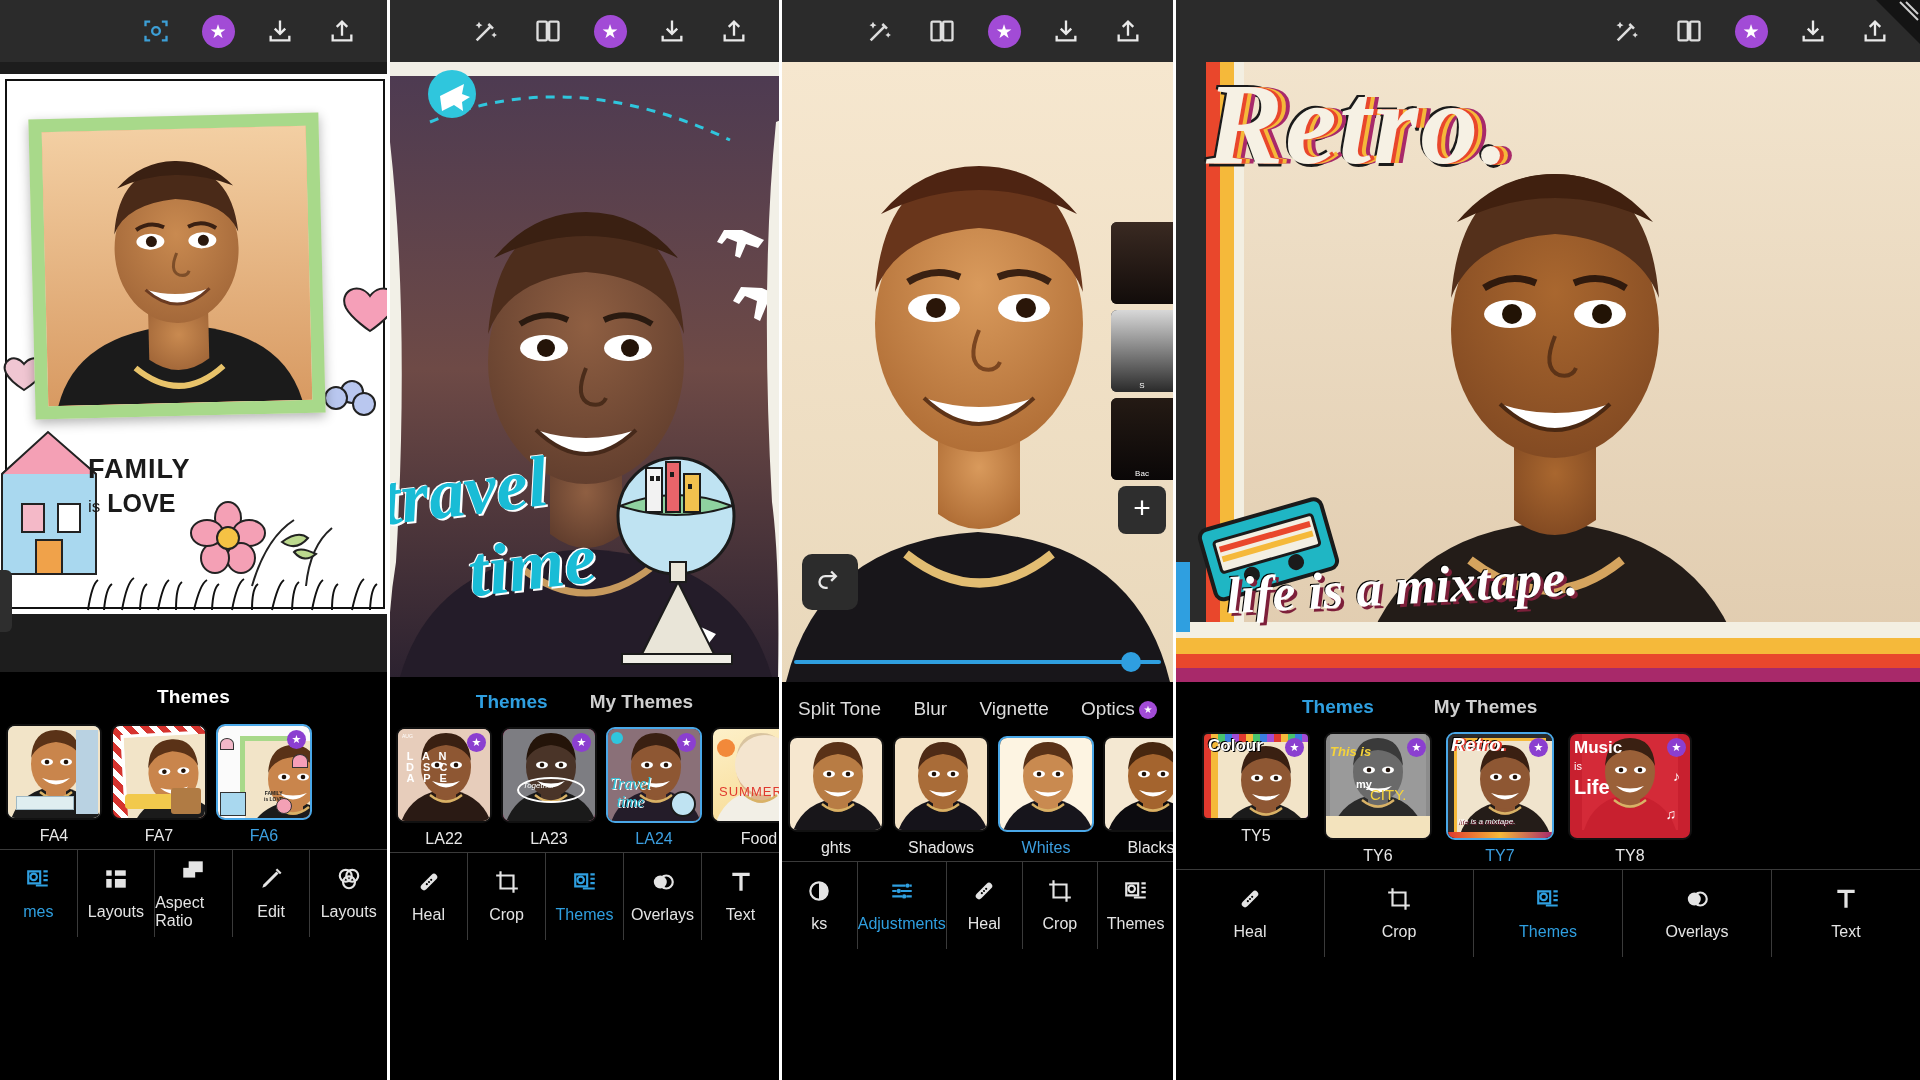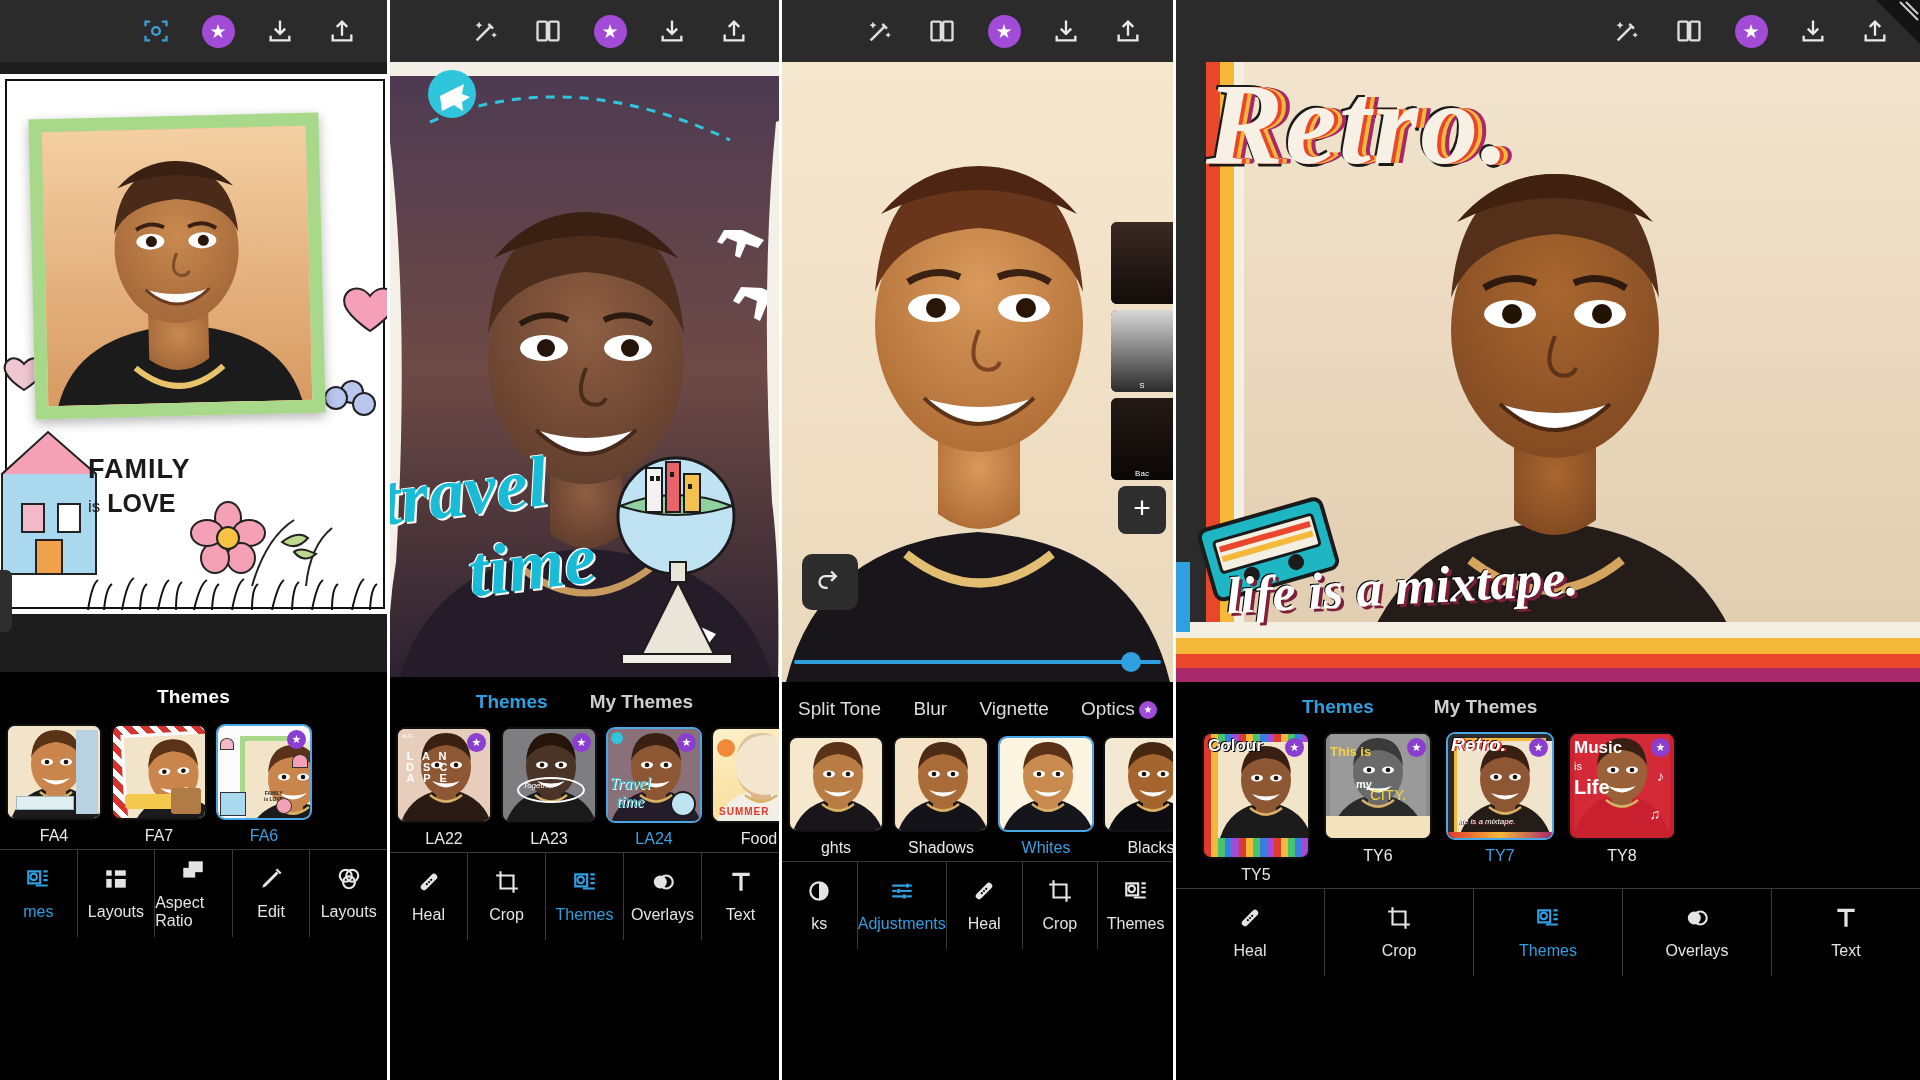--- a/index.html
+++ b/index.html
@@ -548,21 +548,21 @@
     <ellipse cx="48" cy="38" rx="25" ry="30" fill="#e0b68d"></ellipse>
     <path d="M23 32 q2-28 25-28 q23 0 25 28 q-6-14 -25-16 q-19 2 -25 16z" fill="#d9c4a0"></path>
     <ellipse cx="39" cy="36" rx="6" ry="3.4" fill="#fff"></ellipse>
     <ellipse cx="58" cy="36" rx="6" ry="3.4" fill="#fff"></ellipse>
     <circle cx="39" cy="36" r="2.3" fill="#1d1008"></circle>
                   <circle cx="58" cy="36" r="2.3" fill="#1d1008"></circle>
     <path d="M34 52 q14 13 28 0 q-14 5 -28 0z" fill="#fff"></path>
     <path d="M32 66 q16 13 32 0" fill="none" stroke="#d9b266" stroke-width="2.4"></path>
   </svg>
           <div style="position:absolute;left:4px;top:10px;width:18px;height:18px;border-radius:50%;background:#f2893a"></div>
-          <div style="position:absolute;left:6px;bottom:4px;color:#e0392e;font-weight:bold;font-size:10px;letter-spacing:1px">SUMMER</div>
+          <div style="position:absolute;left:6px;bottom:22px;color:#e0392e;font-weight:normal;font-size:13px;letter-spacing:1px">SUMMER</div>
         </div>
             </div>
             <div class="thumb-label">Food</div>
           </div>
         </div>
       <div class="navbar" id="p2-nav">
           <div class="nav-item">
             <span style="color: rgb(228, 228, 228);"><svg width="26" height="26" viewBox="0 0 24 24">
                 <rect x="2.5" y="9" width="19" height="6" rx="3" transform="rotate(-45 12 12)" fill="currentColor"></rect>
                 <circle cx="10" cy="14" r="1" fill="#000"></circle>
@@ -922,21 +922,21 @@
       <div style="position:absolute;left:0;top:500px;width:14px;height:70px;background:#2f9fe0"></div>
     </div>
 
     <div class="sheet" style="height:398px">
       <div class="tabrow" id="p4-tabs" style="justify-content:flex-start;padding-left:126px;gap:60px">
           <div class="tab active">Themes</div>
           <div class="tab">My Themes</div>
         </div>
       <div class="thumbstrip" id="p4-thumbs" style="padding-left:26px;gap:14px">
           <div class="thumb-cell">
-            <div class="thumb" style="width: 108px; height: 127px;">
+            <div class="thumb" style="width: 108px; height: 88px; border-radius: 6px;">
               <div style="position:absolute;inset:0;background:repeating-linear-gradient(90deg,#e0392e 0 7px,#f5b93a 7px 14px,#47c46e 14px 21px,#3a7de0 21px 28px,#a24bd6 28px 35px)">
           <div style="position:absolute;left:14px;top:8px;right:14px;bottom:8px"><svg width="96" height="96" viewBox="0 0 96 96" preserveAspectRatio="none">
     <rect width="96" height="96" fill="#f2e4c8"></rect>
     <path d="M2 96 q10-32 46-36 q36 4 46 36z" fill="#1b1b1b"></path>
     <path d="M38 54 h20 v16 q-10 8 -20 0z" fill="#8e5733"></path>
     <ellipse cx="48" cy="38" rx="25" ry="30" fill="#8e5733"></ellipse>
     <path d="M23 32 q2-28 25-28 q23 0 25 28 q-6-14 -25-16 q-19 2 -25 16z" fill="#3a2012"></path>
     <ellipse cx="39" cy="36" rx="6" ry="3.4" fill="#fff"></ellipse>
     <ellipse cx="58" cy="36" rx="6" ry="3.4" fill="#fff"></ellipse>
     <circle cx="39" cy="36" r="2.3" fill="#1d1008"></circle>
@@ -959,21 +959,21 @@
     <path d="M38 54 h20 v16 q-10 8 -20 0z" fill="#6a6a6a"></path>
     <ellipse cx="48" cy="38" rx="25" ry="30" fill="#6a6a6a"></ellipse>
     <path d="M23 32 q2-28 25-28 q23 0 25 28 q-6-14 -25-16 q-19 2 -25 16z" fill="#3a3a3a"></path>
     <ellipse cx="39" cy="36" rx="6" ry="3.4" fill="#fff"></ellipse>
     <ellipse cx="58" cy="36" rx="6" ry="3.4" fill="#fff"></ellipse>
     <circle cx="39" cy="36" r="2.3" fill="#1d1008"></circle>
                   <circle cx="58" cy="36" r="2.3" fill="#1d1008"></circle>
     <path d="M34 52 q14 13 28 0 q-14 5 -28 0z" fill="#fff"></path>
     <path d="M32 66 q16 13 32 0" fill="none" stroke="#d9b266" stroke-width="2.4"></path>
   </svg>
-          <div style="position:absolute;left:4px;top:10px;color:#f5d33a;font-size:13px;font-weight:bold;">This is</div>
+          <div style="position:absolute;left:4px;top:10px;color:#f5d33a;font-size:13px;font-weight:bold;font-style:italic">This is</div>
           <div style="position:absolute;left:30px;top:44px;color:#fff;font-size:11px;font-weight:bold">my</div>
           <div style="position:absolute;left:44px;top:52px;color:#f5d33a;font-size:15px;font-weight:normal">CITY.</div>
           <div style="position:absolute;left:0;bottom:0;right:0;height:22px;background:#f3e3bd"></div>
         </div>
               <div class="pstar">★</div>
             </div>
             <div class="thumb-label">TY6</div>
           </div>
           <div class="thumb-cell">
             <div class="thumb sel" style="width: 108px; height: 108px;">
@@ -995,21 +995,21 @@
           </div>
           <div style="position:absolute;left:3px;top:0px;color:#fff;font-size:19px;font-weight:bold;font-style:italic;text-shadow:2px 0 0 #e0392e,-1px -1px 0 #000">Retro.</div>
           <div style="position:absolute;left:10px;bottom:12px;color:#fff;font-size:8px;font-style:italic;text-shadow:1px 1px 0 #7d1f3a">life is a mixtape.</div>
           <div style="position:absolute;left:0;bottom:0;width:100%;height:6px;background:linear-gradient(90deg,#e0392e,#f5b93a,#a8296a)"></div>
         </div>
               <div class="pstar">★</div>
             </div>
             <div class="thumb-label sel">TY7</div>
           </div>
           <div class="thumb-cell">
-            <div class="thumb" style="width: 108px; height: 108px;">
+            <div class="thumb" style="width: 124px; height: 108px;">
               <div style="position:absolute;inset:0;background:#c8202f">
           <svg width="96" height="96" viewBox="0 0 96 96" preserveAspectRatio="none">
     <rect width="96" height="96" fill="#d42a38"></rect>
     <path d="M2 96 q10-32 46-36 q36 4 46 36z" fill="#c8202f"></path>
     <path d="M38 54 h20 v16 q-10 8 -20 0z" fill="#9a6038"></path>
     <ellipse cx="48" cy="38" rx="25" ry="30" fill="#9a6038"></ellipse>
     <path d="M23 32 q2-28 25-28 q23 0 25 28 q-6-14 -25-16 q-19 2 -25 16z" fill="#3a2012"></path>
     <ellipse cx="39" cy="36" rx="6" ry="3.4" fill="#fff"></ellipse>
     <ellipse cx="58" cy="36" rx="6" ry="3.4" fill="#fff"></ellipse>
     <circle cx="39" cy="36" r="2.3" fill="#1d1008"></circle>

